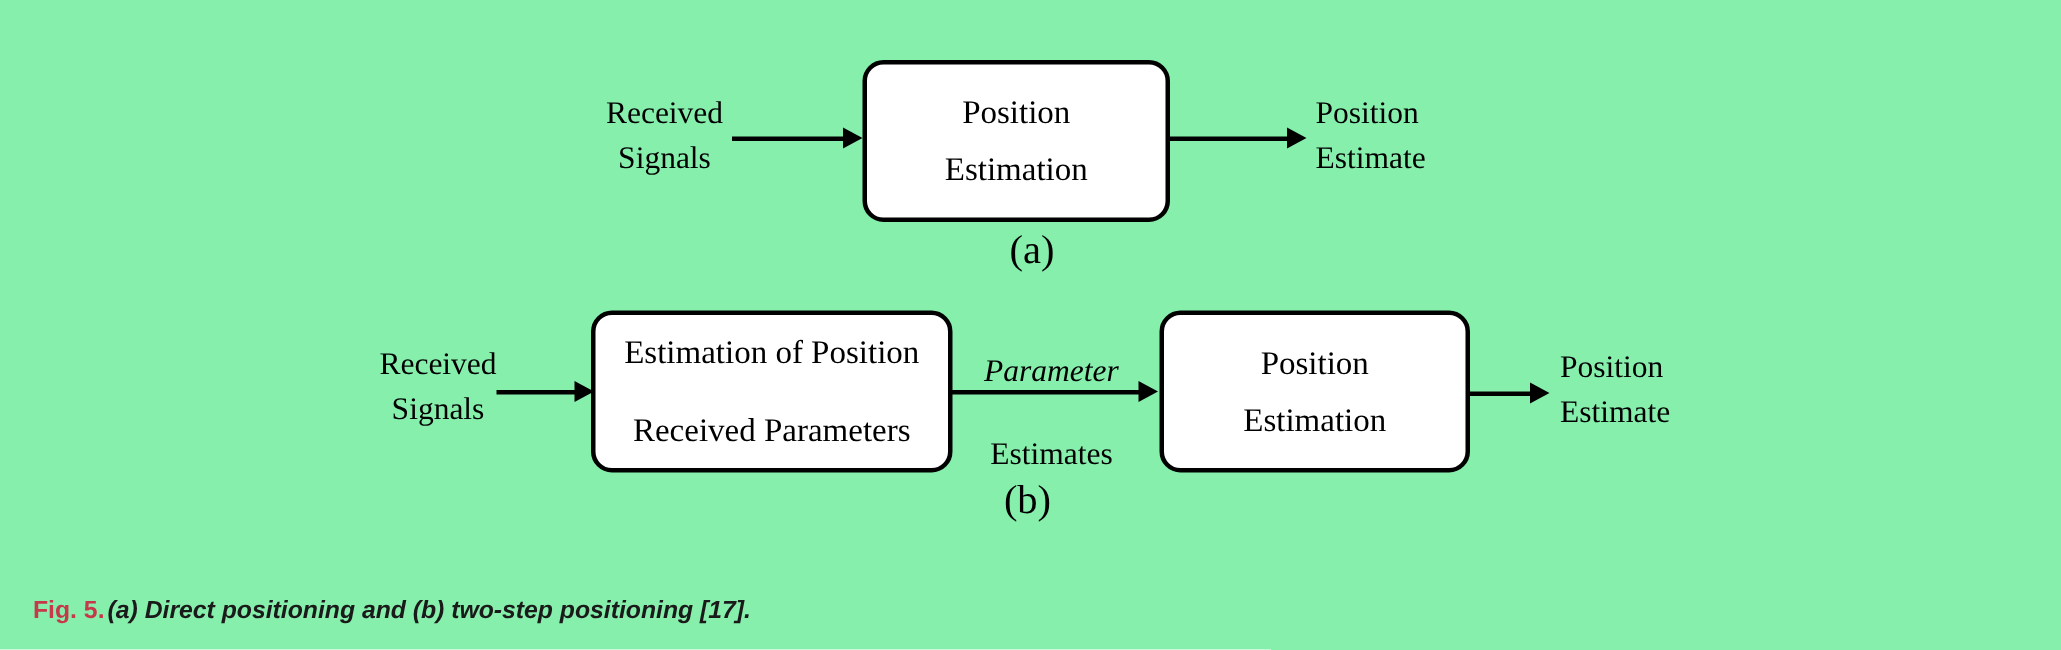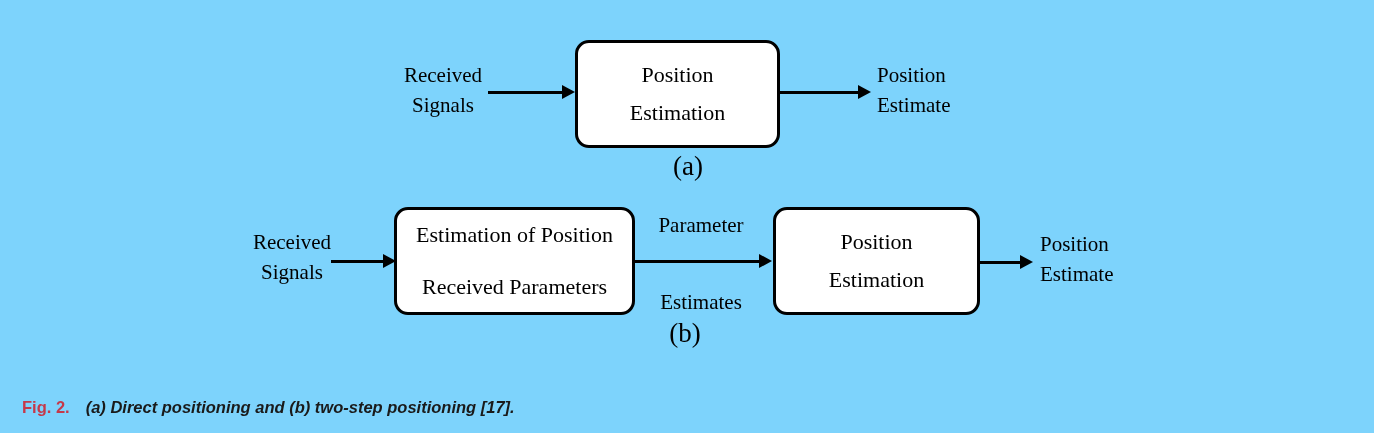--- a/index.html
+++ b/index.html
@@ -1,20 +1,20 @@
 <!DOCTYPE html>
 <html><head>
 <meta charset="utf-8">
 <style>
   html, body { margin: 0; padding: 0; background: #ffffff; }
   #canvas {
     position: relative;
     width: 1374px;
     height: 433px;
-    background: #7dd3fc;
+    background: #86efac;
     overflow: hidden;
     font-family: "Liberation Serif", "DejaVu Serif", serif;
     color: #000;
   }
   .abs { position: absolute; }
 
   
   .io-label {
     font-size: 21px;
     line-height: 30px;
@@ -57,21 +57,21 @@
   }
 
   
   .caption {
     font-family: "Liberation Sans", "DejaVu Sans", sans-serif;
     font-size: 16.5px;
     font-weight: bold;
     white-space: nowrap;
   }
   .caption .fig-num { color: #c5394a; font-style: normal; }
-  .caption .cap-text { color: #1a1a1a; font-style: italic; margin-left: 16px; }
+  .caption .cap-text { color: #1a1a1a; font-style: italic; margin-left: 2px; }
 </style>
 </head>
 <body>
 
 <div id="canvas">
 
   <div class="abs io-label" style="left:396px; top:60px; width:94px;">
     <div>Received</div>
     <div>Signals</div>
   </div>
@@ -100,21 +100,21 @@
   </div>
 
   <div class="shaft" style="left:331px; top:260px; width:54px;"></div>
   <div class="ah" style="left:383px; top:254px;"></div>
 
   <div class="abs proc-box" style="left:394px; top:207px; width:241px; height:108px;gap:14px;">
     <div>Estimation of Position</div>
     <div>Received Parameters</div>
   </div>
 
-  <div class="abs io-label" style="left:646px; top:210px; width:110px;">Parameter</div>
+  <div class="abs io-label" style="left:646px; top:232px; width:110px;font-style:italic;">Parameter</div>
 
   <div class="shaft" style="left:634px; top:260px; width:127px;"></div>
   <div class="ah" style="left:759px; top:254px;"></div>
 
   <div class="abs io-label" style="left:646px; top:267px; width:110px;margin-top:20px;">Estimates</div>
 
   <div class="abs proc-box" style="left:773px; top:207px; width:207px; height:108px;">
     <div>Position</div>
     <div>Estimation</div>
   </div>
@@ -123,16 +123,16 @@
   <div class="ah" style="left:1020px; top:255px;"></div>
 
   <div class="abs io-label left-align" style="left:1040px; top:229px;">
     <div>Position</div>
     <div>Estimate</div>
   </div>
 
   <div class="abs sub-label" style="left:652px; top:318px;">(b)</div>
 
   <div class="abs caption" style="left:22px; top:398px;">
-    <span class="fig-num">Fig. 2.</span><span class="cap-text">(a) Direct positioning and (b) two-step positioning [17].</span>
+    <span class="fig-num">Fig. 5.</span><span class="cap-text">(a) Direct positioning and (b) two-step positioning [17].</span>
   </div>
 
 </div>
 
 </body></html>

